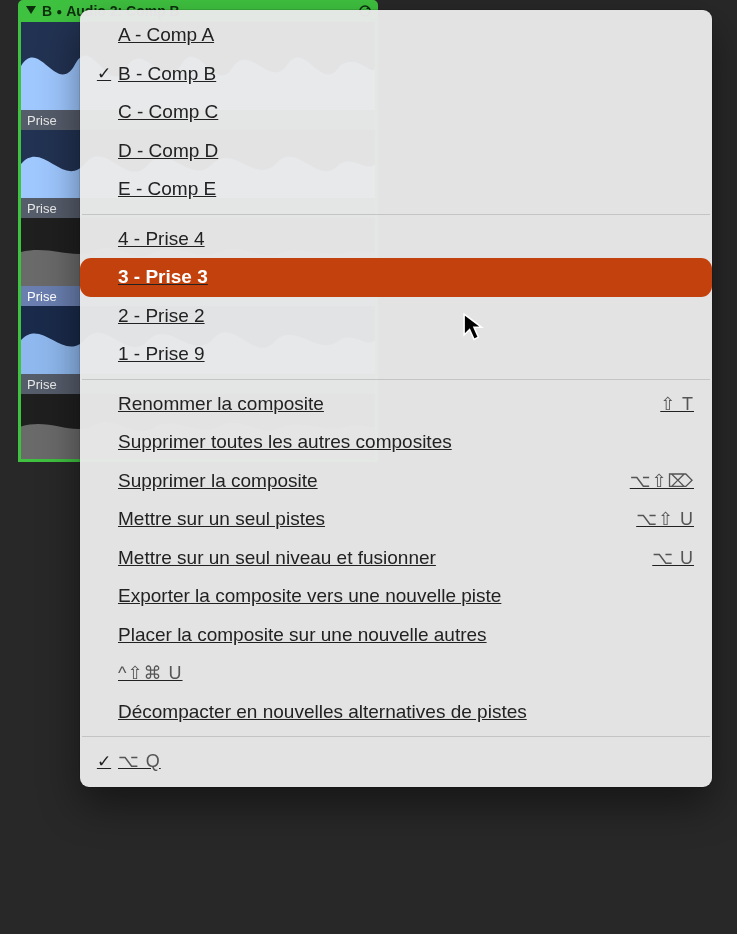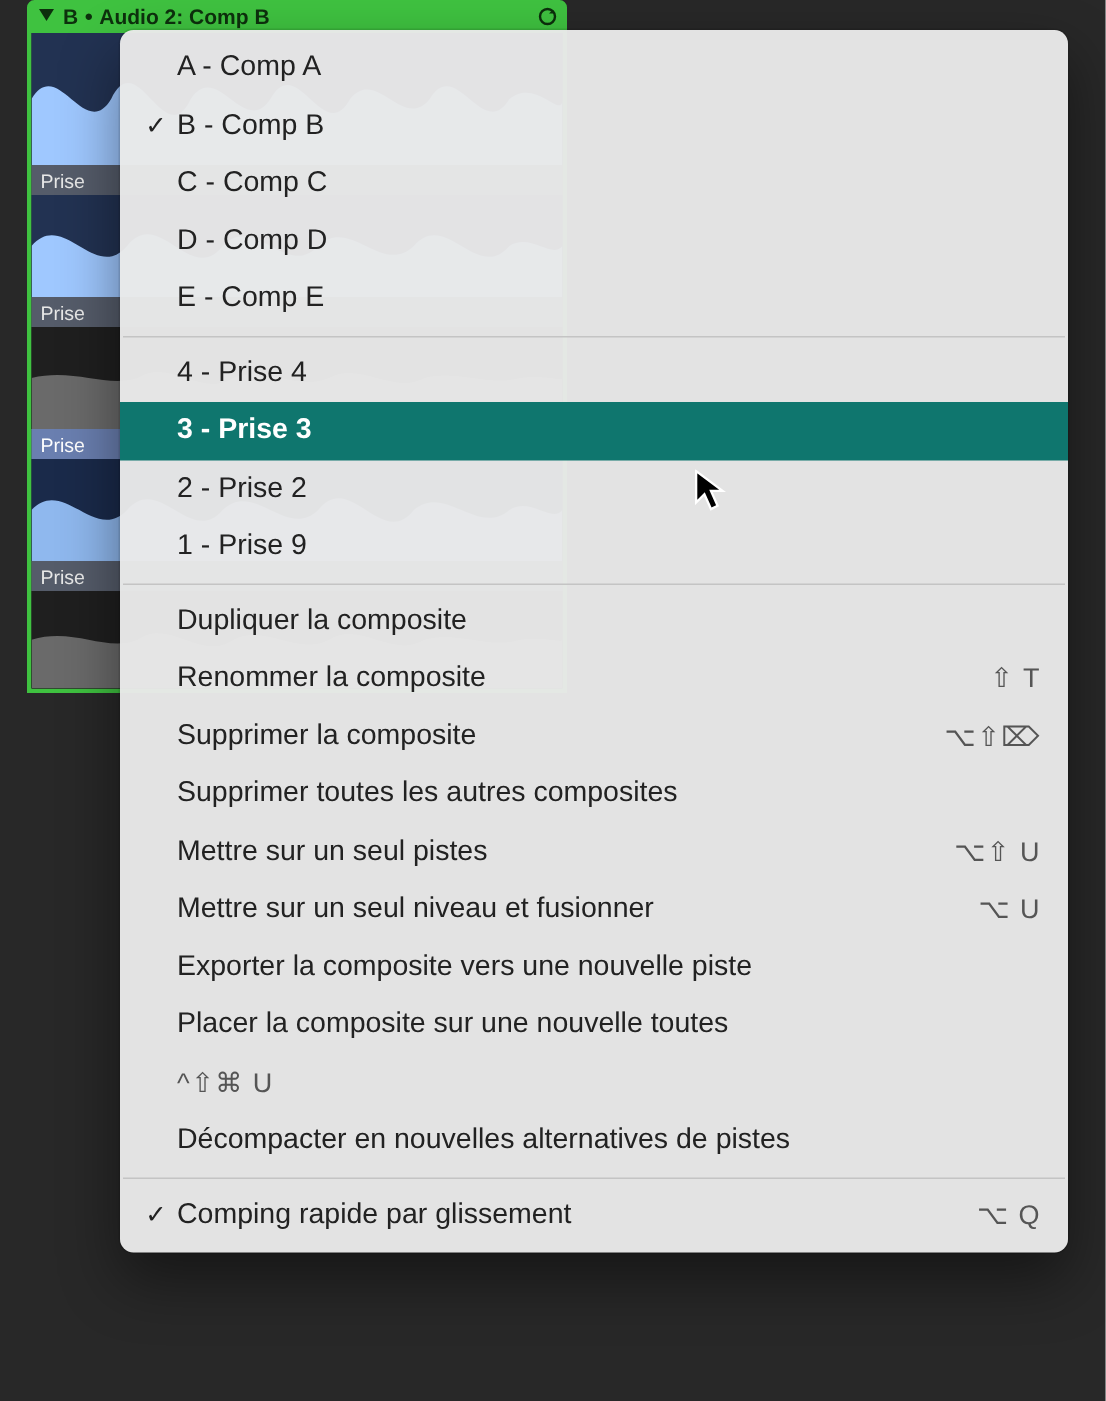--- a/index.html
+++ b/index.html
@@ -65,41 +65,43 @@
   .lane.selected .lane-body { background: #1a2a4a; }
   .wave {
     position: absolute; inset: 0;
   }
   .wave svg { width: 100%; height: 100%; }
 
   
   .menu {
     position: absolute;
     left: 80px;
-    top: 20px;
+    top: 10px;
     width: 632px;
     background: rgba(233,233,233,0.97);
     border-radius: 9px;
     box-shadow: 0 18px 40px rgba(0,0,0,0.45), 0 0 0 1px rgba(0,0,0,0.1);
     padding: 6px 0;
     font-size: 19px;
     color: #222;
+    text-decoration: underline;
   }
   .menu-item {
     display: flex;
     align-items: center;
     height: 38.5px;
     padding: 0 18px 0 10px;
     cursor: default;
     user-select: none;
   }
   .menu-item.highlight {
-    background: #0f766e;
+    background: #c2410c;
     color: #fff;
     font-weight: 600;
+    border-radius: 11px;
   }
   .check-col {
     width: 28px;
     text-align: center;
     font-size: 17px;
   }
   .label { flex: 1; white-space: nowrap; }
   .shortcut {
     color: #555;
     font-size: 18px;
@@ -242,73 +244,67 @@
   </div>
   <div class="menu-item">
     <span class="check-col"></span>
     <span class="label">1 - Prise 9</span>
   </div>
 
   <div class="sep"></div>
 
   <div class="menu-item">
     <span class="check-col"></span>
-    <span class="label">Dupliquer la composite</span>
-    <span class="shortcut"></span>
-  </div>
-  <div class="menu-item">
-    <span class="check-col"></span>
     <span class="label">Renommer la composite</span>
     <span class="shortcut">⇧ T</span>
   </div>
   <div class="menu-item">
     <span class="check-col"></span>
+    <span class="label">Supprimer toutes les autres composites</span>
+    <span class="shortcut"></span>
+  </div>
+  <div class="menu-item">
+    <span class="check-col"></span>
     <span class="label">Supprimer la composite</span>
     <span class="shortcut">⌥⇧⌦</span>
   </div>
   <div class="menu-item">
     <span class="check-col"></span>
-    <span class="label">Supprimer toutes les autres composites</span>
-    <span class="shortcut"></span>
-  </div>
-  <div class="menu-item">
-    <span class="check-col"></span>
     <span class="label">Mettre sur un seul pistes</span>
     <span class="shortcut">⌥⇧ U</span>
   </div>
   <div class="menu-item">
     <span class="check-col"></span>
     <span class="label">Mettre sur un seul niveau et fusionner</span>
     <span class="shortcut">⌥ U</span>
   </div>
   <div class="menu-item">
     <span class="check-col"></span>
     <span class="label">Exporter la composite vers une nouvelle piste</span>
     <span class="shortcut"></span>
   </div>
   <div class="menu-item">
     <span class="check-col"></span>
-    <span class="label">Placer la composite sur une nouvelle toutes</span>
+    <span class="label">Placer la composite sur une nouvelle autres</span>
     <span class="shortcut"></span>
   </div>
   <div class="menu-item">
     <span class="check-col"></span>
     <span class="shortcut">^⇧⌘ U</span>
   </div>
   <div class="menu-item">
     <span class="check-col"></span>
     <span class="label">Décompacter en nouvelles alternatives de pistes</span>
     <span class="shortcut"></span>
   </div>
 
   <div class="sep"></div>
 
   <div class="menu-item">
     <span class="check-col">✓</span>
-    <span class="label">Comping rapide par glissement</span>
     <span class="shortcut">⌥ Q</span>
   </div>
 </div>
 
 <div class="cursor">
   <svg viewBox="0 0 20 26">
     <path d="M1 1 L1 20 L6 15 L10 24 L14 22 L10 13 L17 13 Z" fill="#000" stroke="#fff" stroke-width="1.4"></path>
   </svg>
 </div>
 

